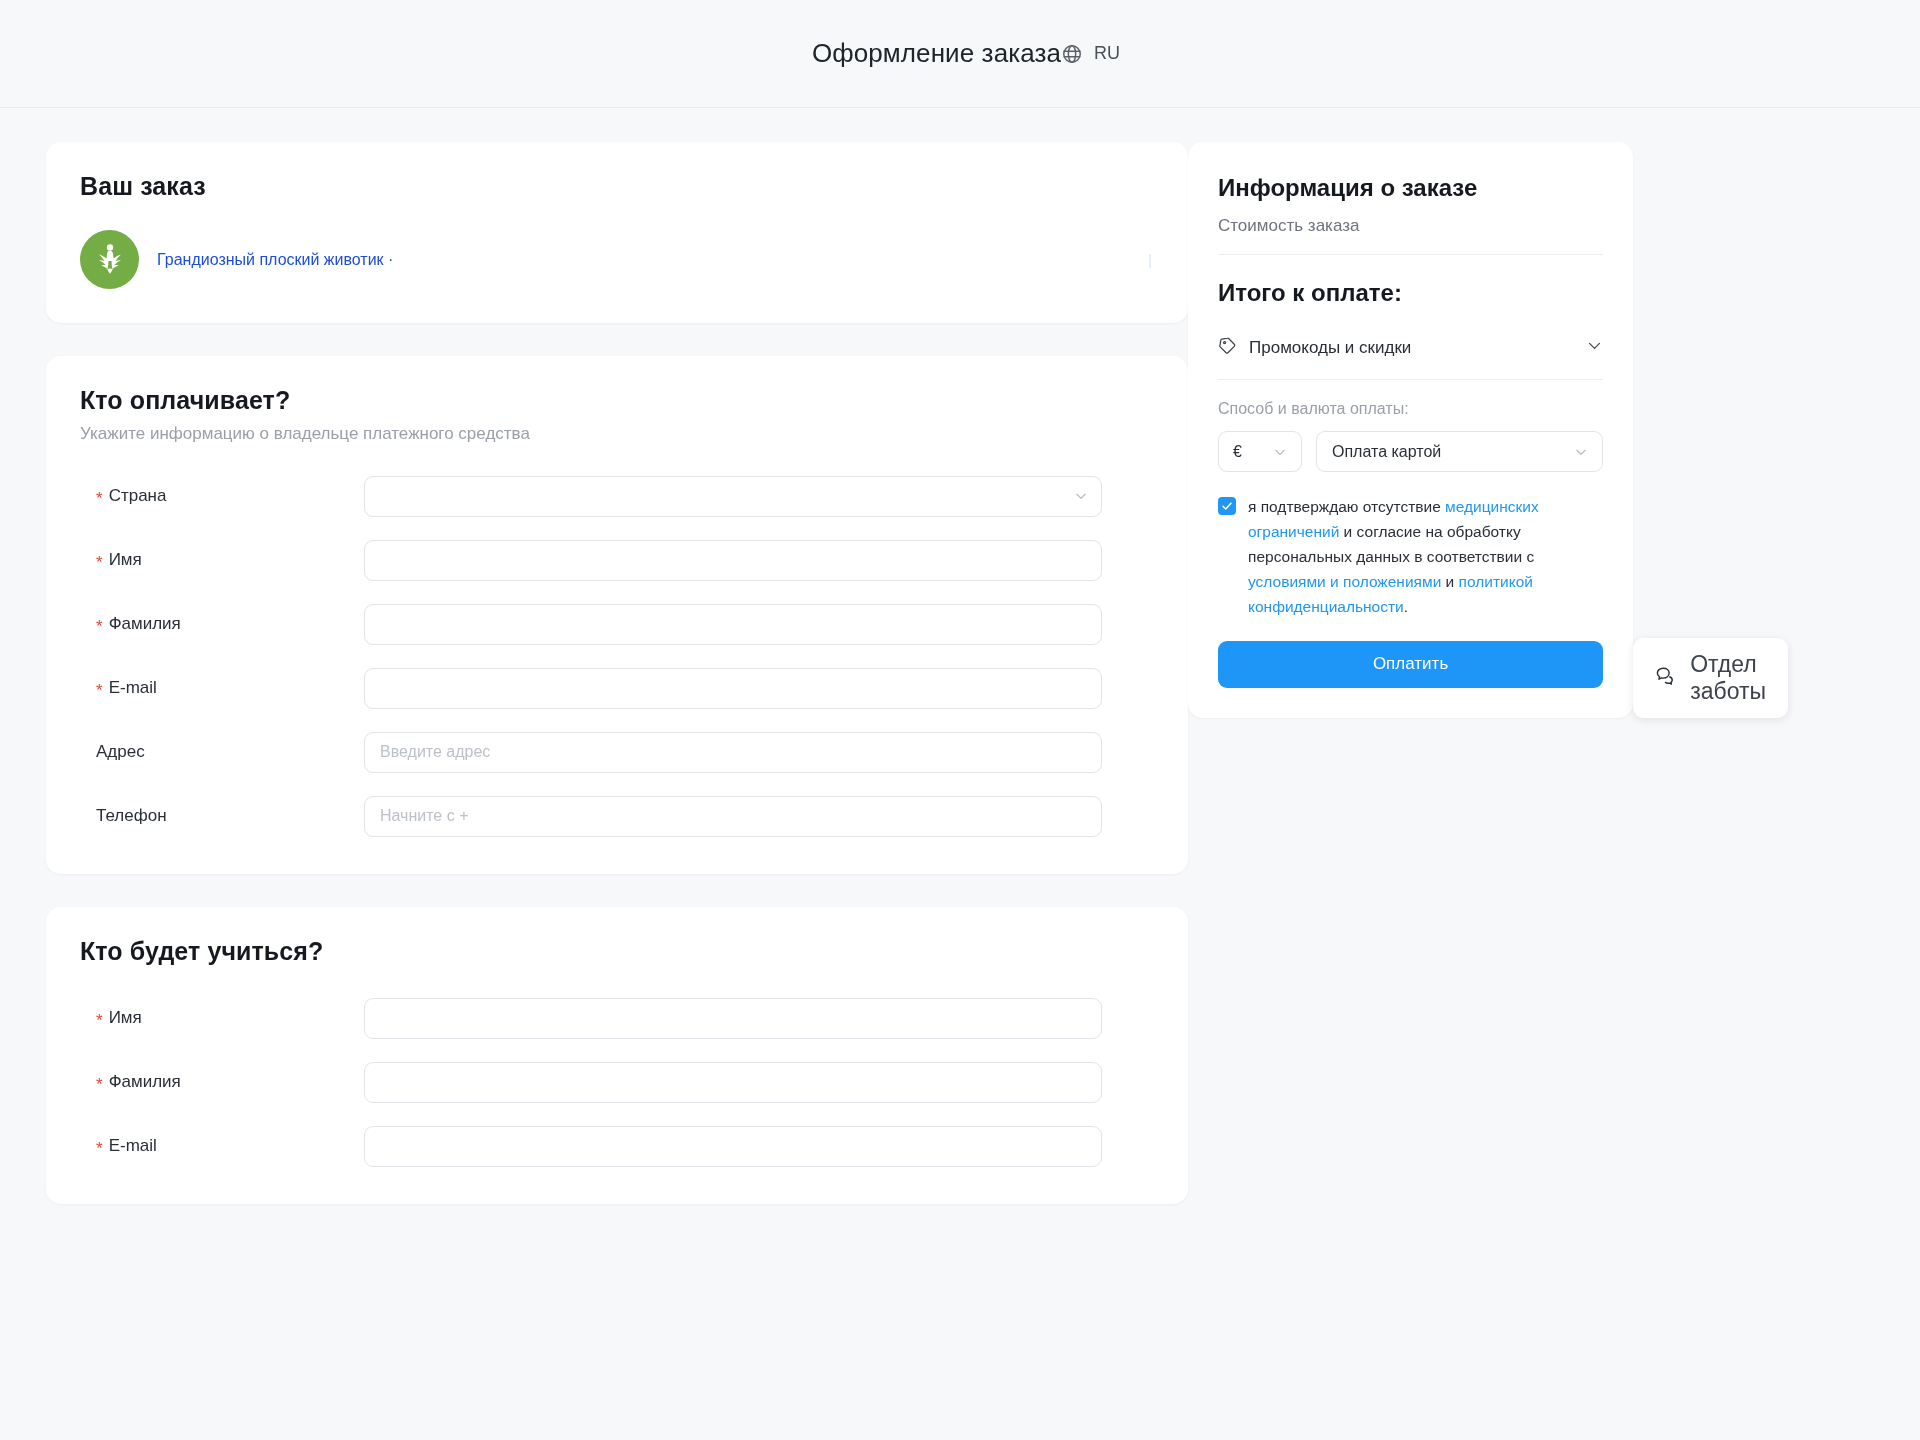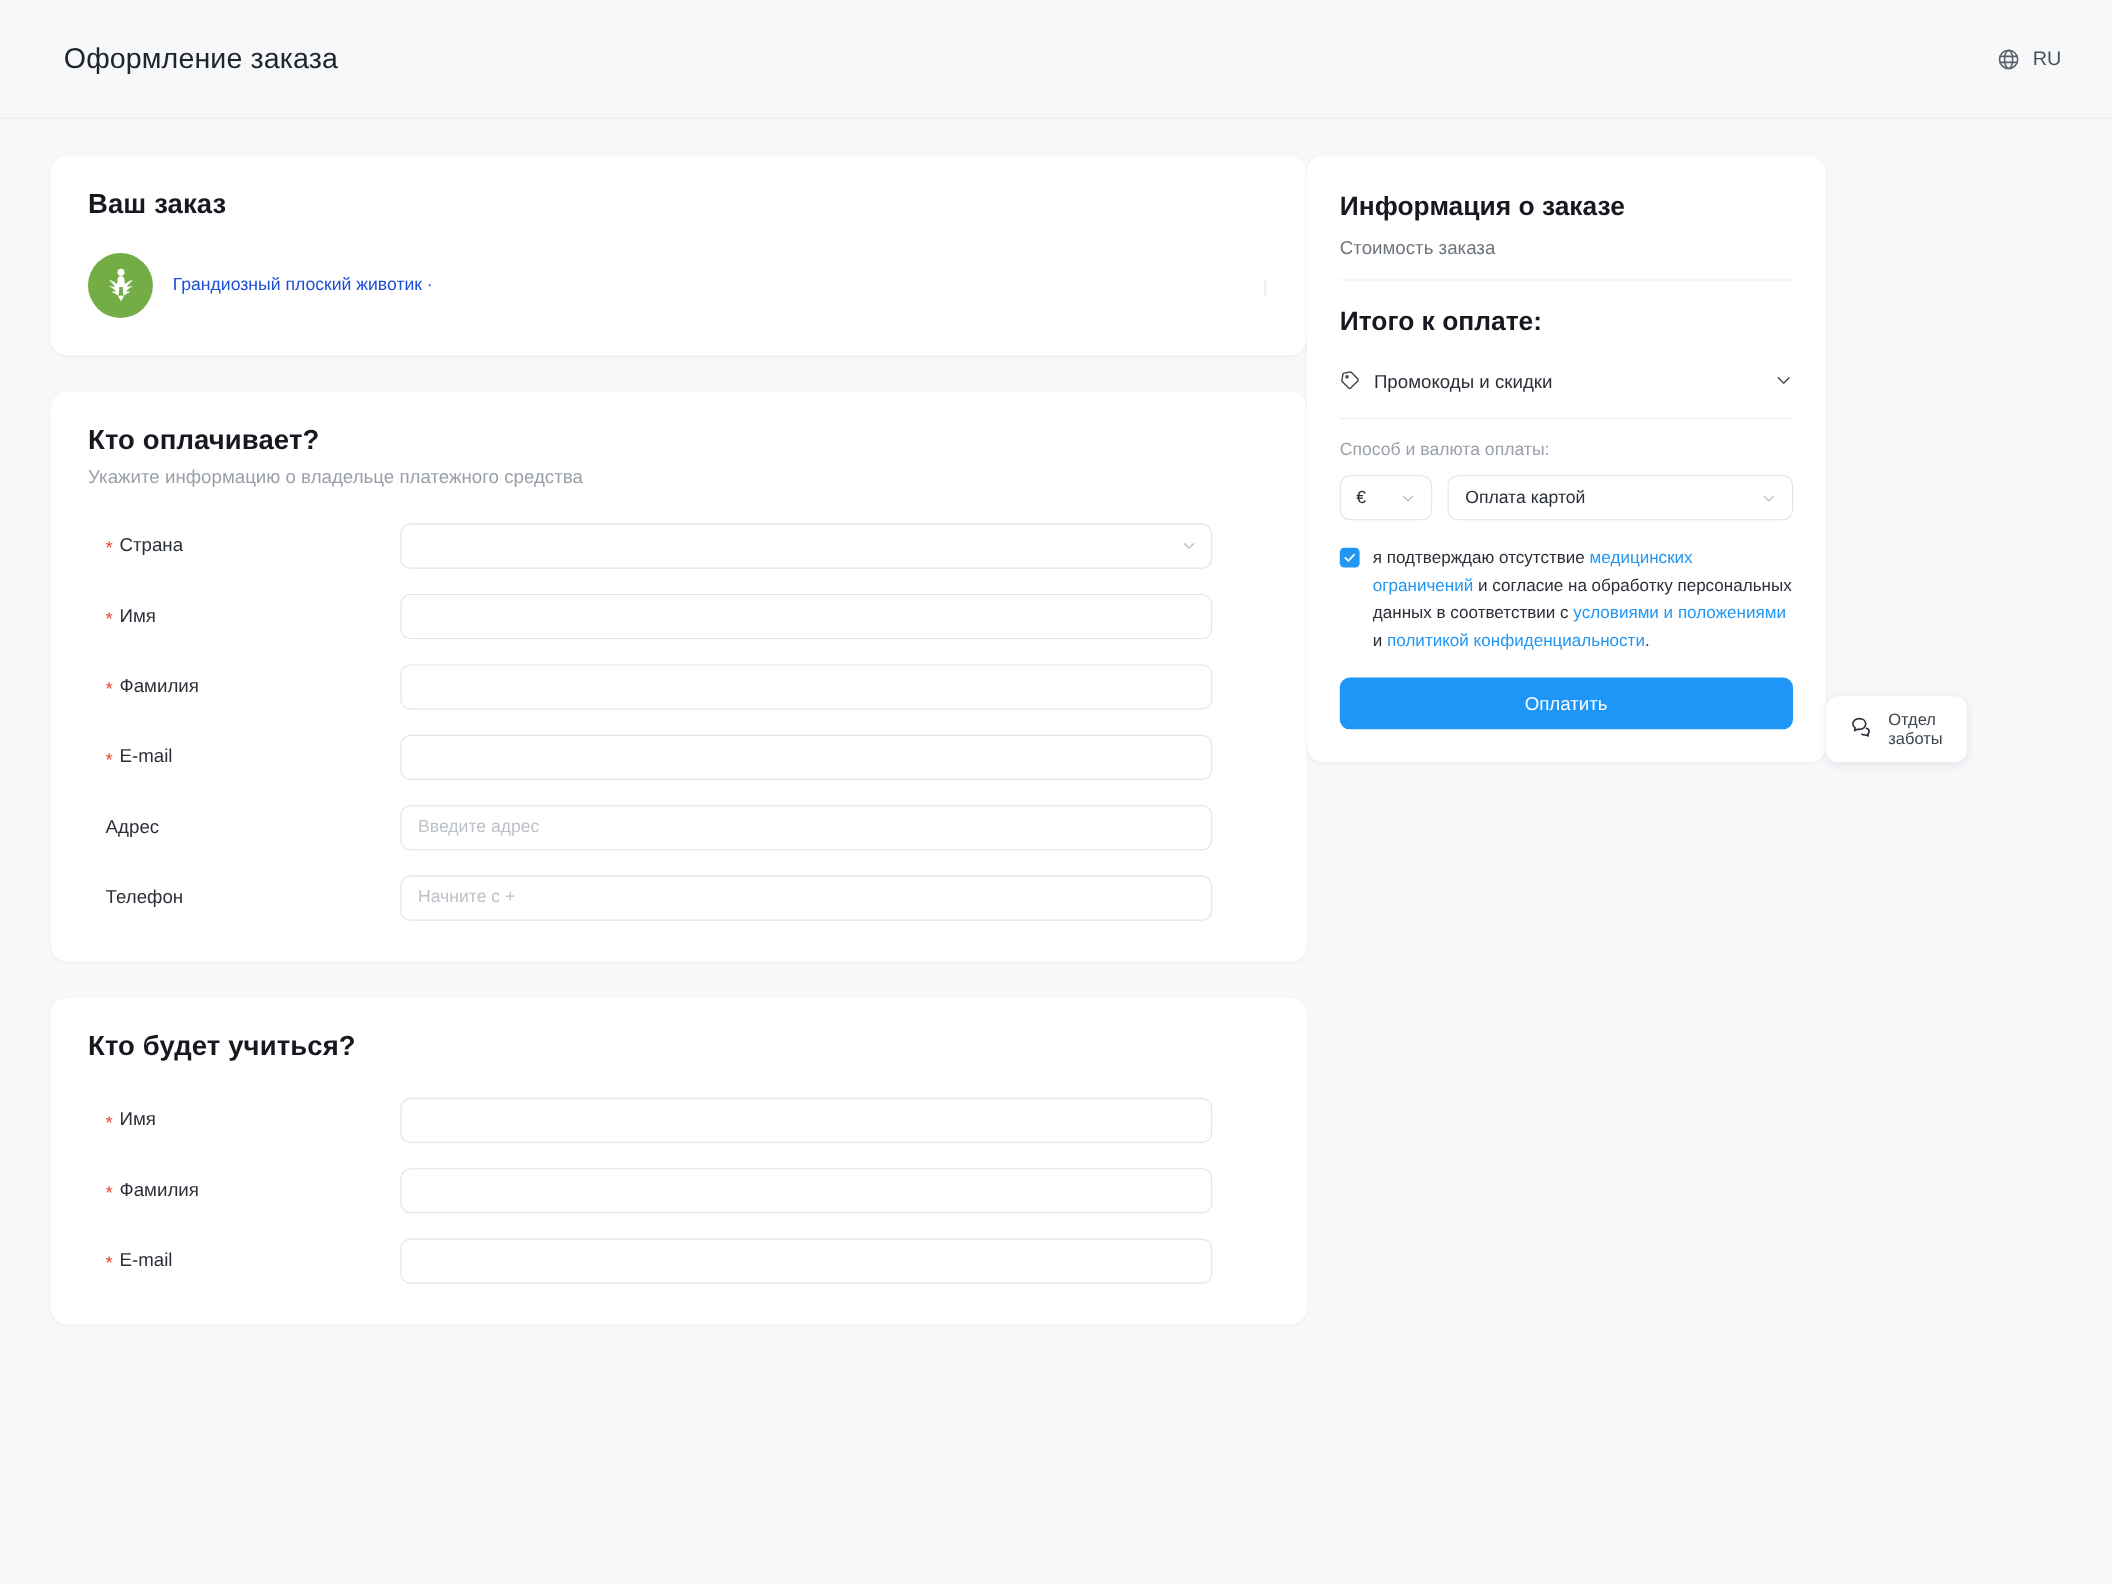--- a/index.html
+++ b/index.html
@@ -9,21 +9,21 @@
     font-family: "Liberation Sans", "DejaVu Sans", sans-serif;
     color: #1f2329;
     overflow: hidden;
   }
   .page { width: 1920px; height: 1440px; position: relative; }
 
   
   .header {
     height: 108px;
     border-bottom: 1px solid #e8eaee;
-    display: flex; align-items: center; justify-content: space-between;
+    display: flex; align-items: center; justify-content: center;
     padding: 0 46px 0 58px;
     background: #f7f8fa;
   }
   .header-title { font-size: 26px; font-weight: 400; color: #20242b; letter-spacing: .1px; }
   .lang { display: flex; align-items: center; gap: 11px; cursor: pointer; }
   .lang-code { font-size: 18px; color: #4a5059; }
   .globe { width: 22px; height: 22px; display: block; }
 
   
   .content {
@@ -137,21 +137,21 @@
   .support {
     align-self: flex-end;
     margin-top: 52px;
     background: #fff;
     border-radius: 11px;
     box-shadow: 0 2px 8px rgba(20,30,50,.10);
     padding: 13px 22px;
     display: flex; align-items: center; gap: 13px;
     cursor: pointer;
   }
-  .support-label { font-size: 15px; color: #3d434c; }
+  .support-label { font-size: 23px; color: #3d434c; }
 </style>
 </head>
 <body>
 
 <div class="page">
 
   <div class="header">
     <div class="header-title">Оформление заказа</div>
     <div class="lang">
       <span>

